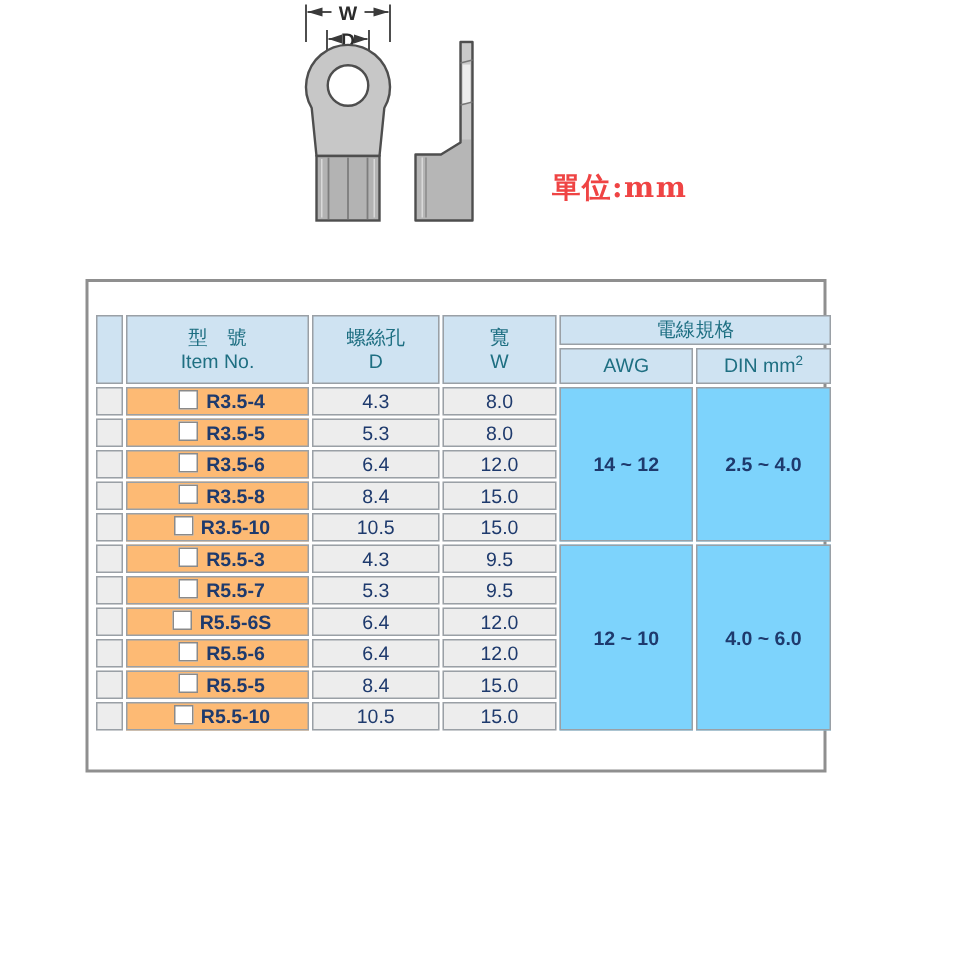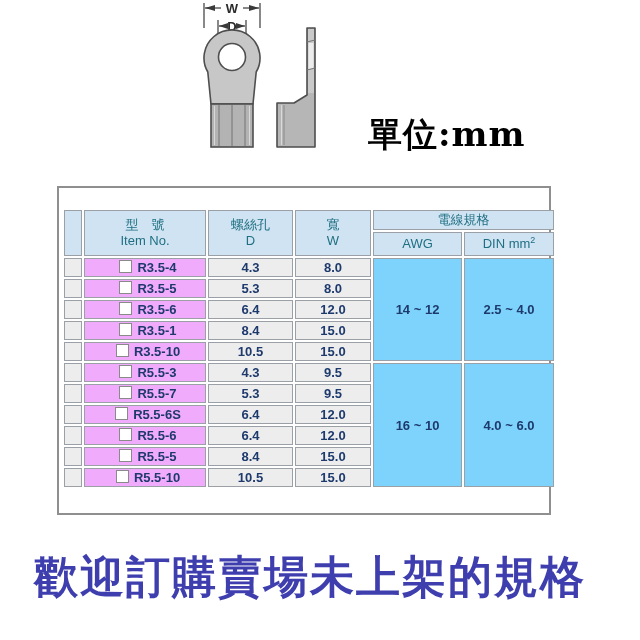--- a/index.html
+++ b/index.html
@@ -9,41 +9,41 @@
     width: 640px;
     height: 640px;
     background: #ffffff;
     overflow: hidden;
   }
   
   .diagram-svg { position:absolute; left:0; top:0; }
   .unit-label {
     position:absolute; left:368px; top:112px;
     font-family: "DejaVu Serif", "Liberation Serif", serif;
-    font-weight: bold; font-size: 34px; color:#000000;
+    font-weight: bold; font-size: 19px; color:#ef4444;
     letter-spacing: 1px; white-space: nowrap;
   }
   
   .spec-box {
     position:absolute; left:57px; top:186px;
     width:494px; height:329px; box-sizing:border-box;
     border:2px solid #8f8f8f; background:#ffffff;
     padding:20px 3px 0 3px;
   }
   table.spec { border-collapse:separate; border-spacing:2px; width:100%; table-layout:fixed; }
   table.spec td {
     border:1px solid #9aa0a6; box-sizing:border-box;
     font-size:13px; text-align:center; vertical-align:middle;
     overflow:hidden; white-space:nowrap;
   }
   td.hd { background:#cfe3f2; color:#1e6f82; height:20px; line-height:1.25; font-weight:normal; }
   td.hd2 { height:24px; }
   td.sel { background:#ededed; }
-  td.item { background:#f0abfc; text-align:left; padding-left:5px; color:#1e3a6d; font-weight:bold; height:19px; }
-  td.num  { background:#ededed; color:#1e3a6d; font-weight:bold;margin-left:47px; }
+  td.item { background:#fdba74; text-align:left; padding-left:5px; color:#1e3a6d; font-weight:bold; height:19px; }
+  td.num  { background:#ededed; color:#1e3a6d; font-weight:normal;margin-left:47px; }
   td.spec-merged { background:#7dd3fc; color:#1e3a6d; font-weight:bold; }
   .cb {
     display:inline-block; width:11px; height:11px;
     border:1px solid #8a8a8a; background:#ffffff;
     margin:0 5px 0 2px; vertical-align:-1px;
   }
   sup { font-size:9px; }
   
   .promo {
     position:absolute; left:34px; top:548px; width:580px;
@@ -151,37 +151,37 @@
           <td class="num">8.0</td>
         </tr>
         <tr>
           <td class="sel"></td>
           <td class="item"><span class="cb"></span><span>R3.5-6</span></td>
           <td class="num">6.4</td>
           <td class="num">12.0</td>
         </tr>
         <tr>
           <td class="sel"></td>
-          <td class="item"><span class="cb"></span><span>R3.5-1</span></td>
+          <td class="item"><span class="cb"></span><span>R3.5-8</span></td>
           <td class="num">8.4</td>
           <td class="num">15.0</td>
         </tr>
         <tr>
           <td class="sel"></td>
           <td class="item"><span class="cb"></span><span>R3.5-10</span></td>
           <td class="num">10.5</td>
           <td class="num">15.0</td>
         </tr>
 
         <tr>
           <td class="sel"></td>
           <td class="item"><span class="cb"></span><span>R5.5-3</span></td>
           <td class="num">4.3</td>
           <td class="num">9.5</td>
-          <td class="spec-merged" rowspan="6">16 ~ 10</td>
+          <td class="spec-merged" rowspan="6">12 ~ 10</td>
           <td class="spec-merged" rowspan="6">4.0 ~ 6.0</td>
         </tr>
         <tr>
           <td class="sel"></td>
           <td class="item"><span class="cb"></span><span>R5.5-7</span></td>
           <td class="num">5.3</td>
           <td class="num">9.5</td>
         </tr>
         <tr>
           <td class="sel"></td>
@@ -204,15 +204,14 @@
         <tr>
           <td class="sel"></td>
           <td class="item"><span class="cb"></span><span>R5.5-10</span></td>
           <td class="num">10.5</td>
           <td class="num">15.0</td>
         </tr>
       </tbody>
     </table>
   </div>
 
-  <div class="promo">歡迎訂購賣場未上架的規格</div>
 
 </div>
 
 </body></html>

